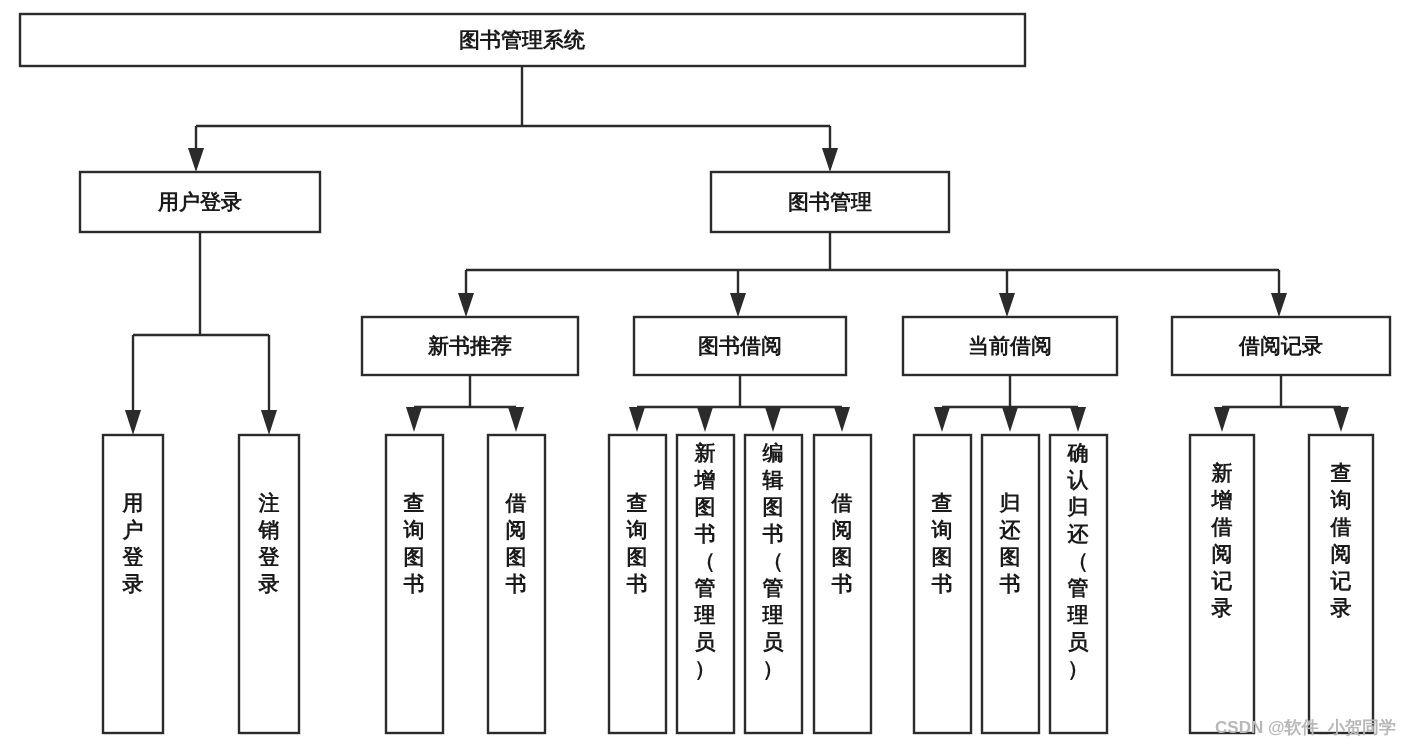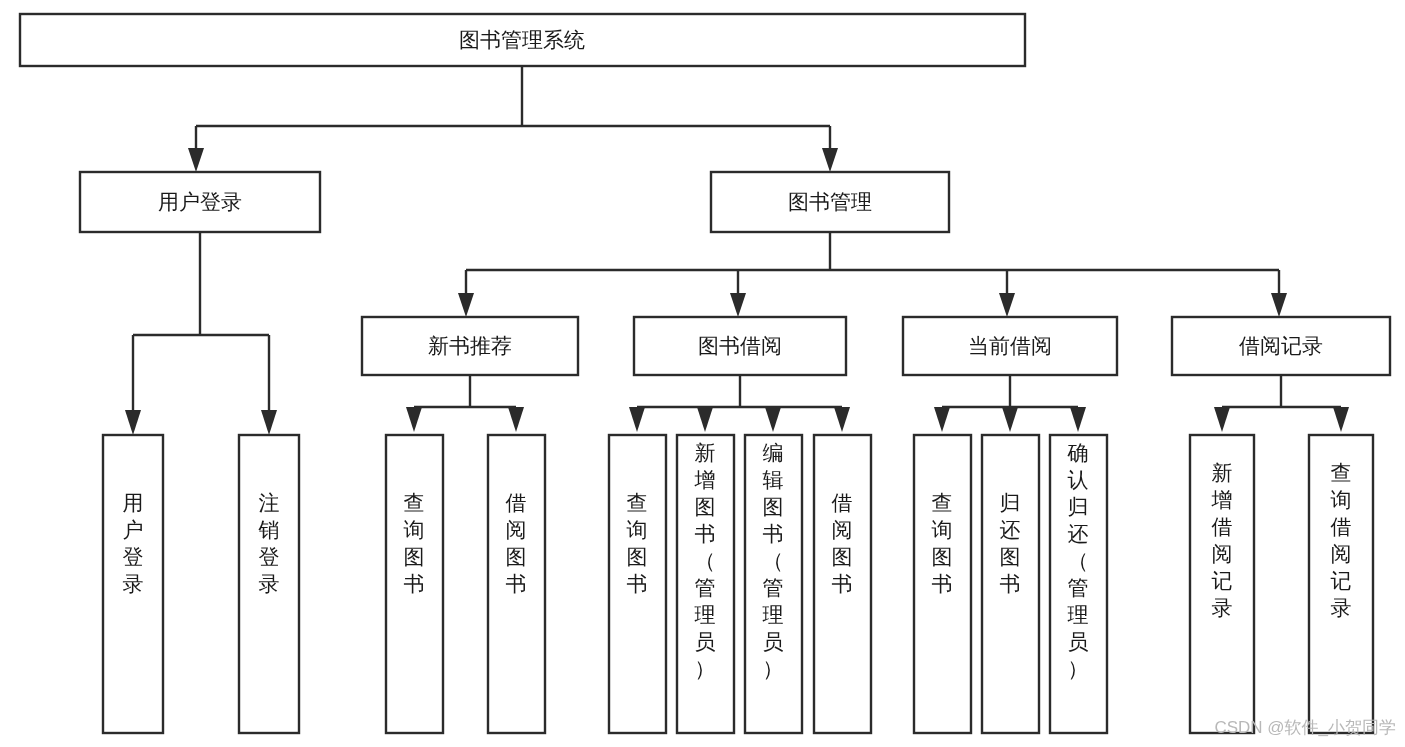--- a/index.html
+++ b/index.html
@@ -13,20 +13,21 @@
     font-family: "Liberation Sans", "DejaVu Sans", sans-serif;
     overflow: hidden;
     position: relative;
   }
   #diagram-root {
     position: absolute;
     left: 0;
     top: 0;
     width: 1405px;
     height: 542px;
+    font-weight: bold;
   }
   svg.diagram-canvas {
     display: block;
     width: 1405px;
     height: 747px;
   }
   .node-box {
     fill: #ffffff;
     stroke: #2b2b2b;
     stroke-width: 2.4;

